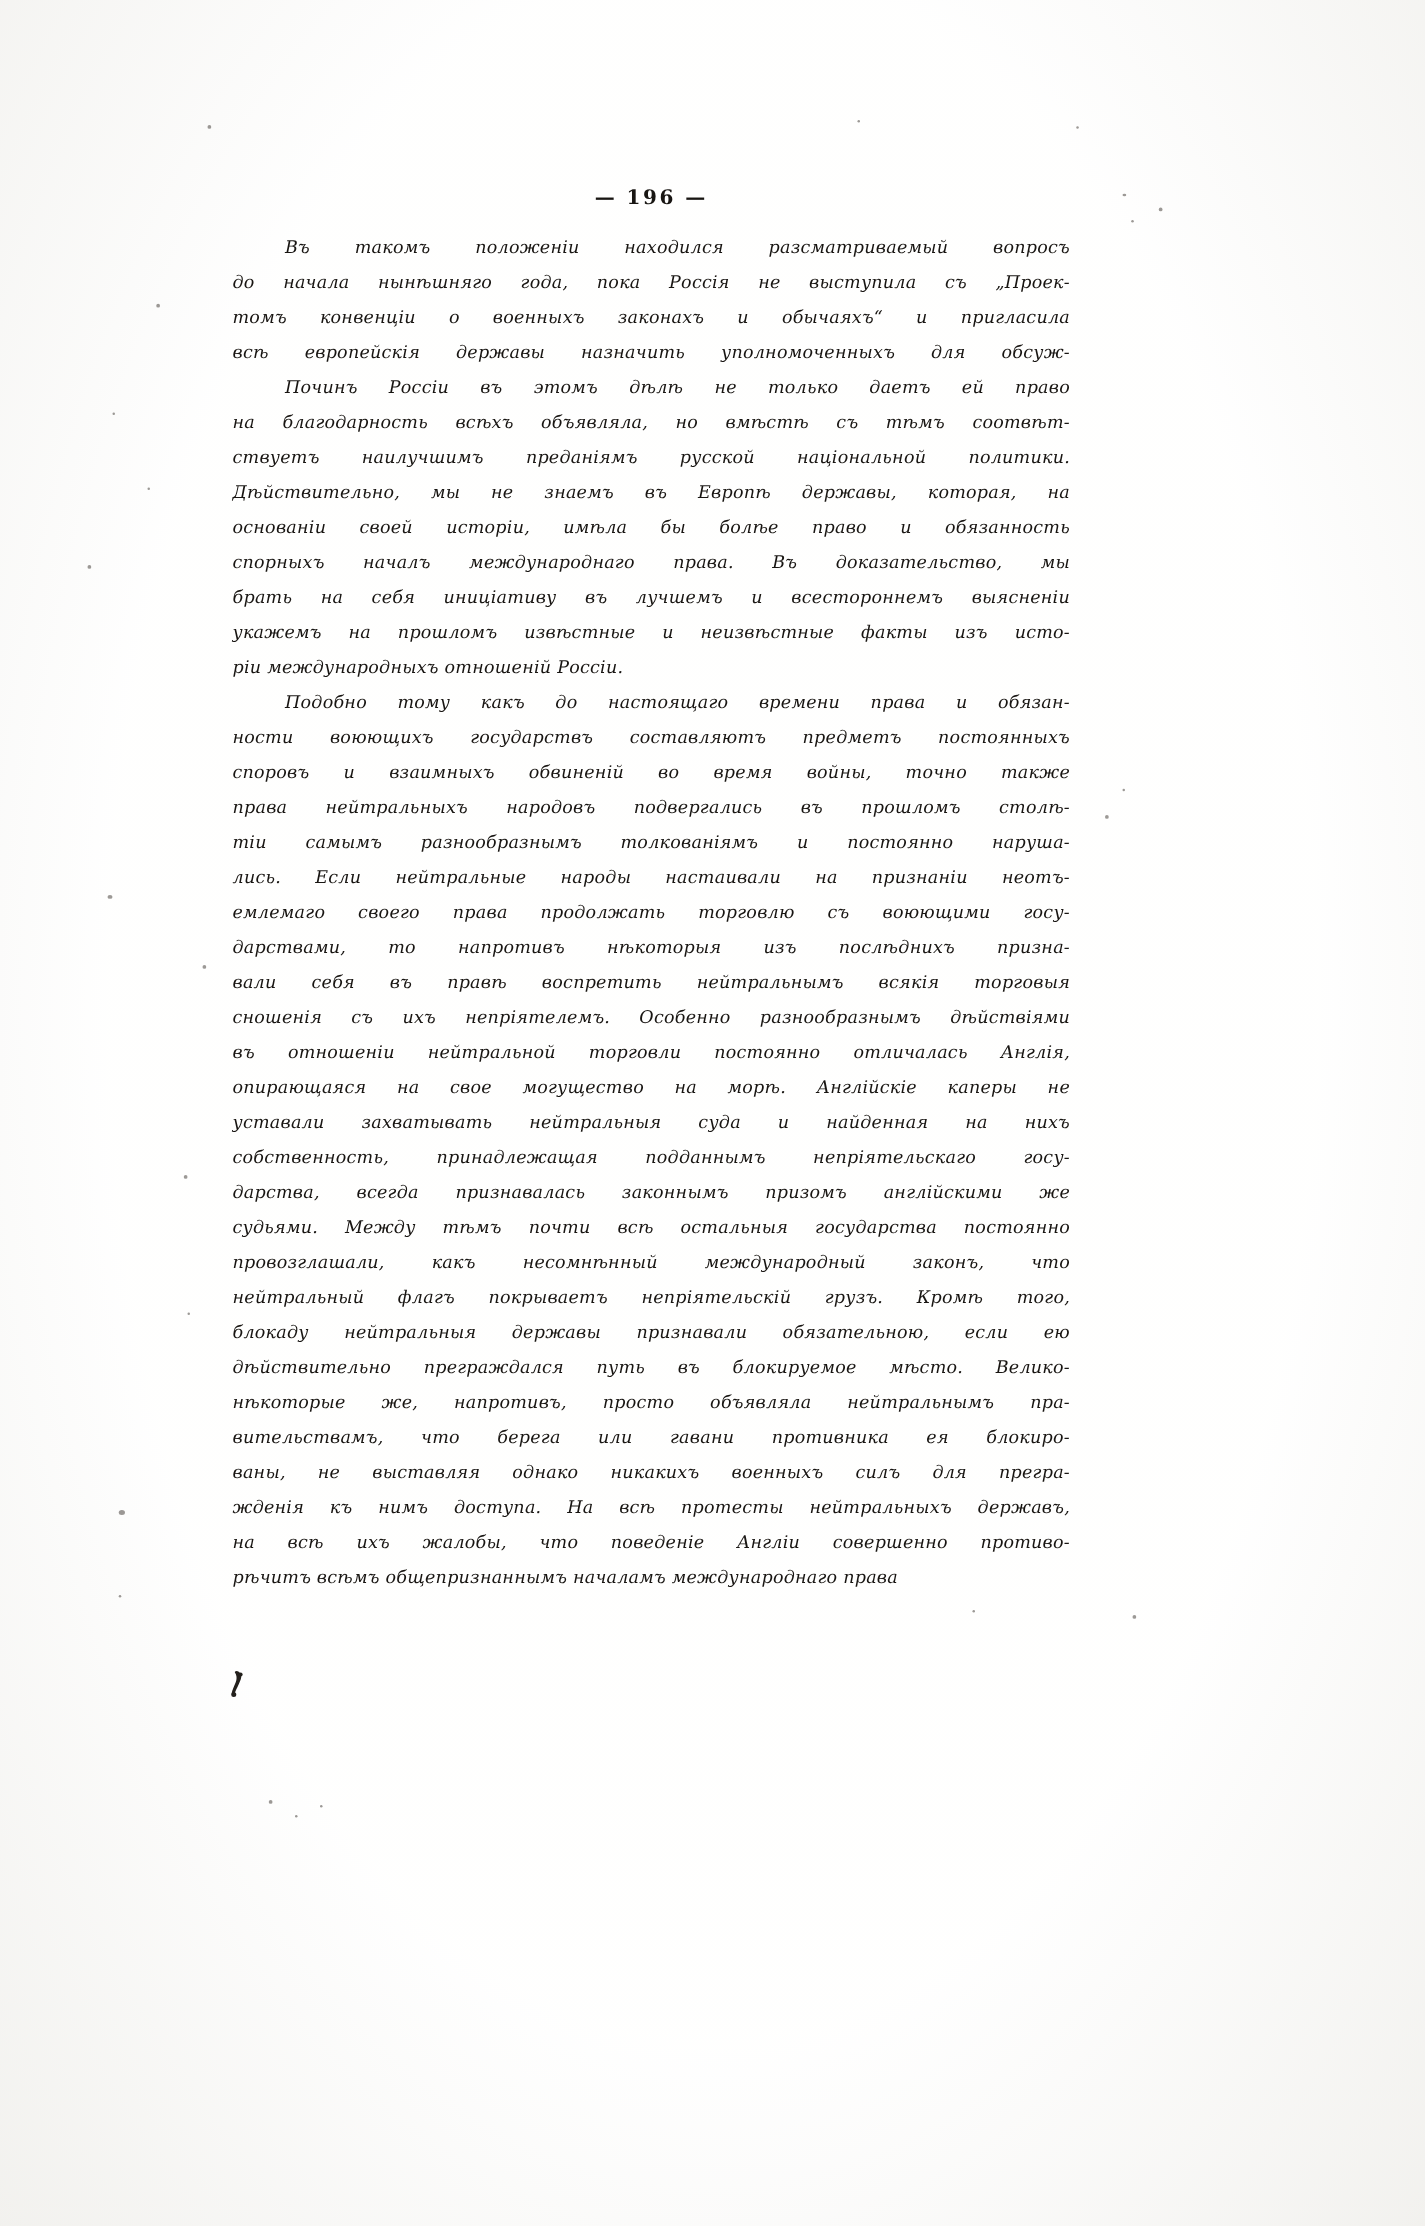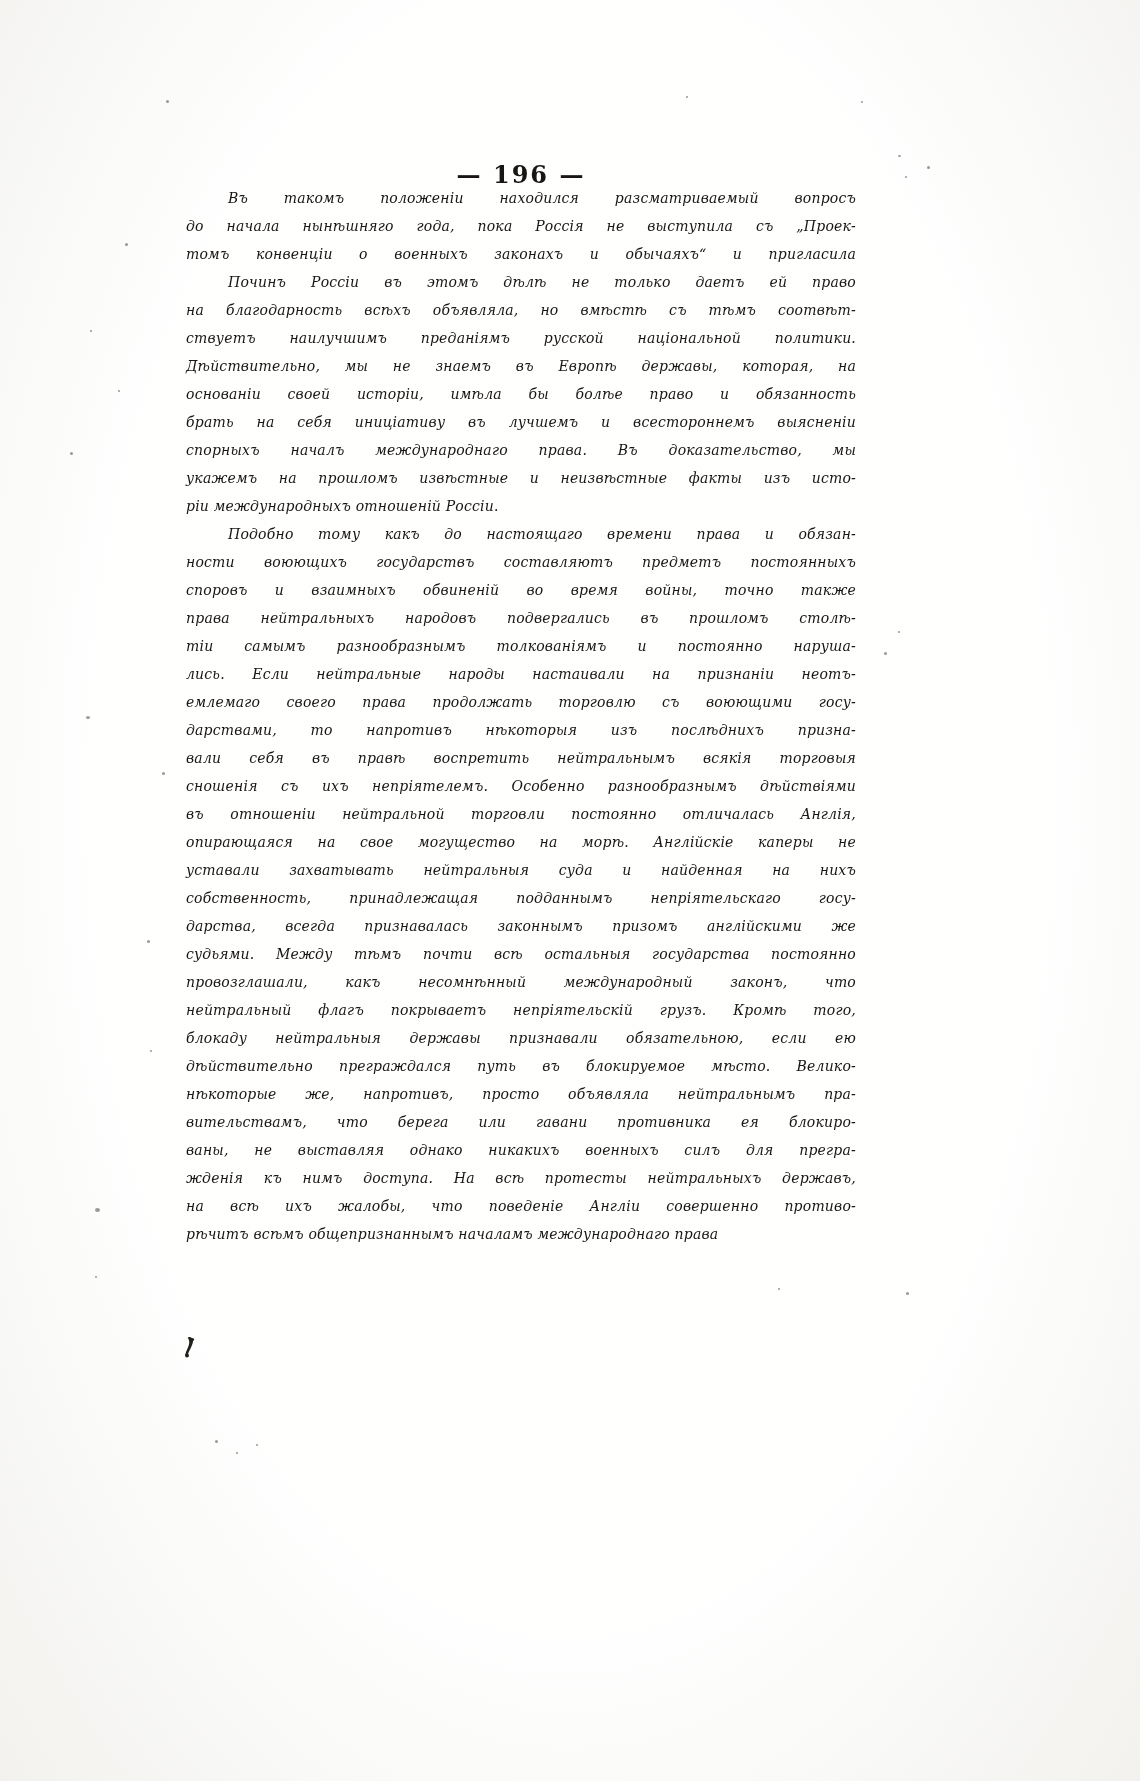--- a/index.html
+++ b/index.html
@@ -17,25 +17,25 @@
   }
   .page-surface {
     position: absolute;
     inset: 0;
     background:
       radial-gradient(ellipse at 50% 45%, rgba(255,255,255,0.9) 60%, rgba(225,223,218,0.35) 100%),
       #fbfbf9;
   }
   .page-number {
     position: absolute;
-    top: 160px;
+    top: 148px;
     left: 186px;
     width: 670px;
     text-align: center;
-    font-size: 24px;
+    font-size: 16px;
     letter-spacing: 2px;
     font-weight: bold;
   }
   .text-block {
     position: absolute;
     top: 184px;
     left: 186px;
     width: 670px;
     font-size: 14px;
     line-height: 28px;
@@ -70,29 +70,30 @@
 
 <div class="page-surface"></div>
 
 <div class="page-number">— 196 —</div>
 
 <div class="text-block" id="paragraphs">
     <div class="paragraph">
       <div class="line first">Въ такомъ положеніи находился разсматриваемый вопросъ</div>
       <div class="line">до начала нынѣшняго года, пока Россія не выступила съ „Проек-</div>
       <div class="line">томъ конвенціи о военныхъ законахъ и обычаяхъ“ и пригласила</div>
+      <div class="line">всѣ европейскія державы назначить уполномоченныхъ для обсуж-</div>
     </div>
     <div class="paragraph">
       <div class="line first">Починъ Россіи въ этомъ дѣлѣ не только даетъ ей право</div>
       <div class="line">на благодарность всѣхъ объявляла, но вмѣстѣ съ тѣмъ соотвѣт-</div>
       <div class="line">ствуетъ наилучшимъ преданіямъ русской національной политики.</div>
       <div class="line">Дѣйствительно, мы не знаемъ въ Европѣ державы, которая, на</div>
       <div class="line">основаніи своей исторіи, имѣла бы болѣе право и обязанность</div>
+      <div class="line">спорныхъ началъ международнаго права. Въ доказательство, мы</div>
       <div class="line">брать на себя иниціативу въ лучшемъ и всестороннемъ выясненіи</div>
-      <div class="line">спорныхъ началъ международнаго права. Въ доказательство, мы</div>
       <div class="line">укажемъ на прошломъ извѣстные и неизвѣстные факты изъ исто-</div>
       <div class="line last">ріи международныхъ отношеній Россіи.</div>
     </div>
     <div class="paragraph">
       <div class="line first">Подобно тому какъ до настоящаго времени права и обязан-</div>
       <div class="line">ности воюющихъ государствъ составляютъ предметъ постоянныхъ</div>
       <div class="line">споровъ и взаимныхъ обвиненій во время войны, точно также</div>
       <div class="line">права нейтральныхъ народовъ подвергались въ прошломъ столѣ-</div>
       <div class="line">тіи самымъ разнообразнымъ толкованіямъ и постоянно наруша-</div>
       <div class="line">лись. Если нейтральные народы настаивали на признаніи неотъ-</div>

